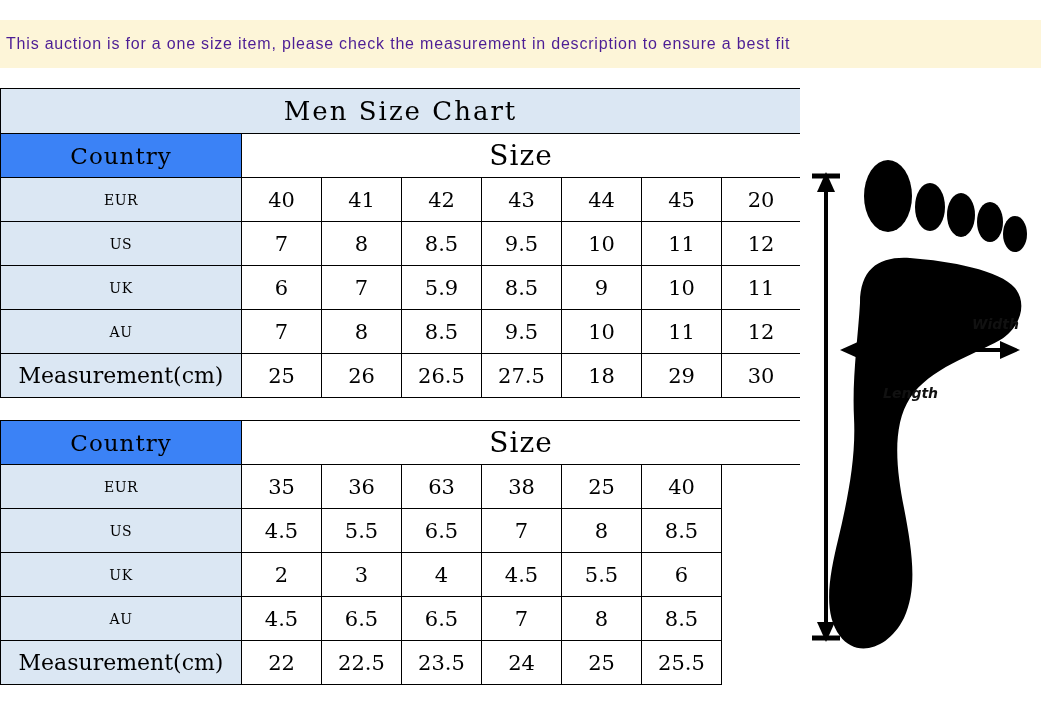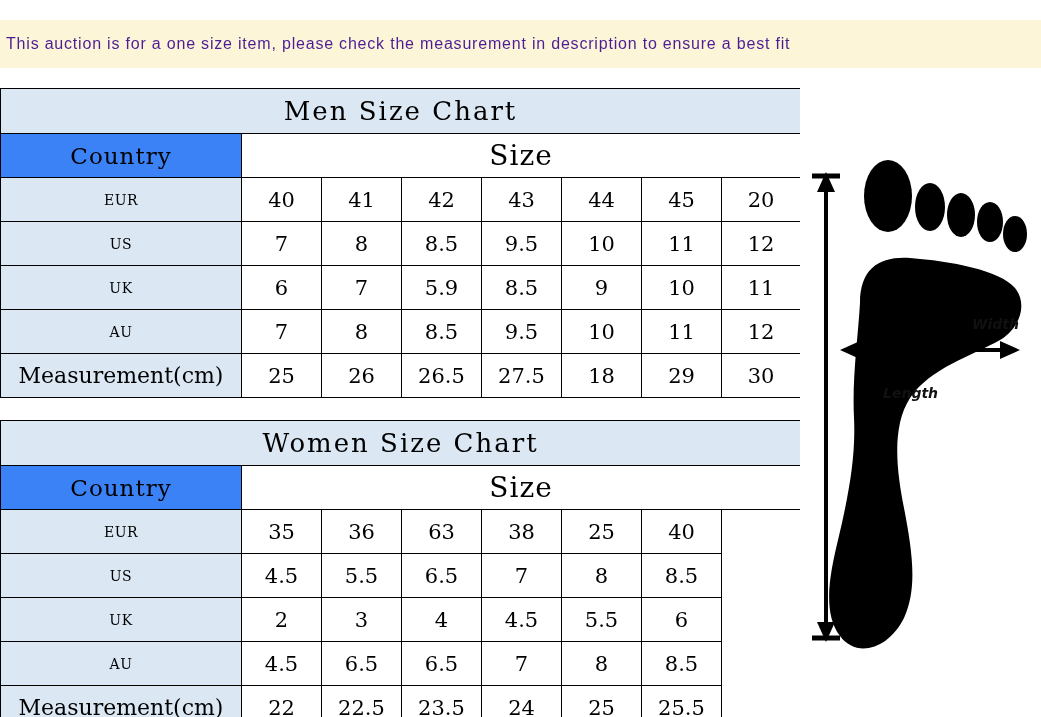--- a/index.html
+++ b/index.html
@@ -208,23 +208,20 @@
       <col style="width:241px">
       <col style="width:80px">
         <col style="width:80px">
         <col style="width:80px">
       <col style="width:80px">
         <col style="width:80px">
         <col style="width:80px">
       <col style="width:79px">
     </colgroup>
     <tbody>
-      <tr>
-        <td class="title-cell" colspan="8">Women Size Chart</td>
-      </tr>
       <tr>
         <td class="country-head">Country</td>
         <td class="size-head" colspan="7">Size</td>
       </tr>
       <tr>
         <td class="row-label">EUR</td>
         <td class="val">35</td>
         <td class="val">36</td>
         <td class="val">63</td>
         <td class="val">38</td>

